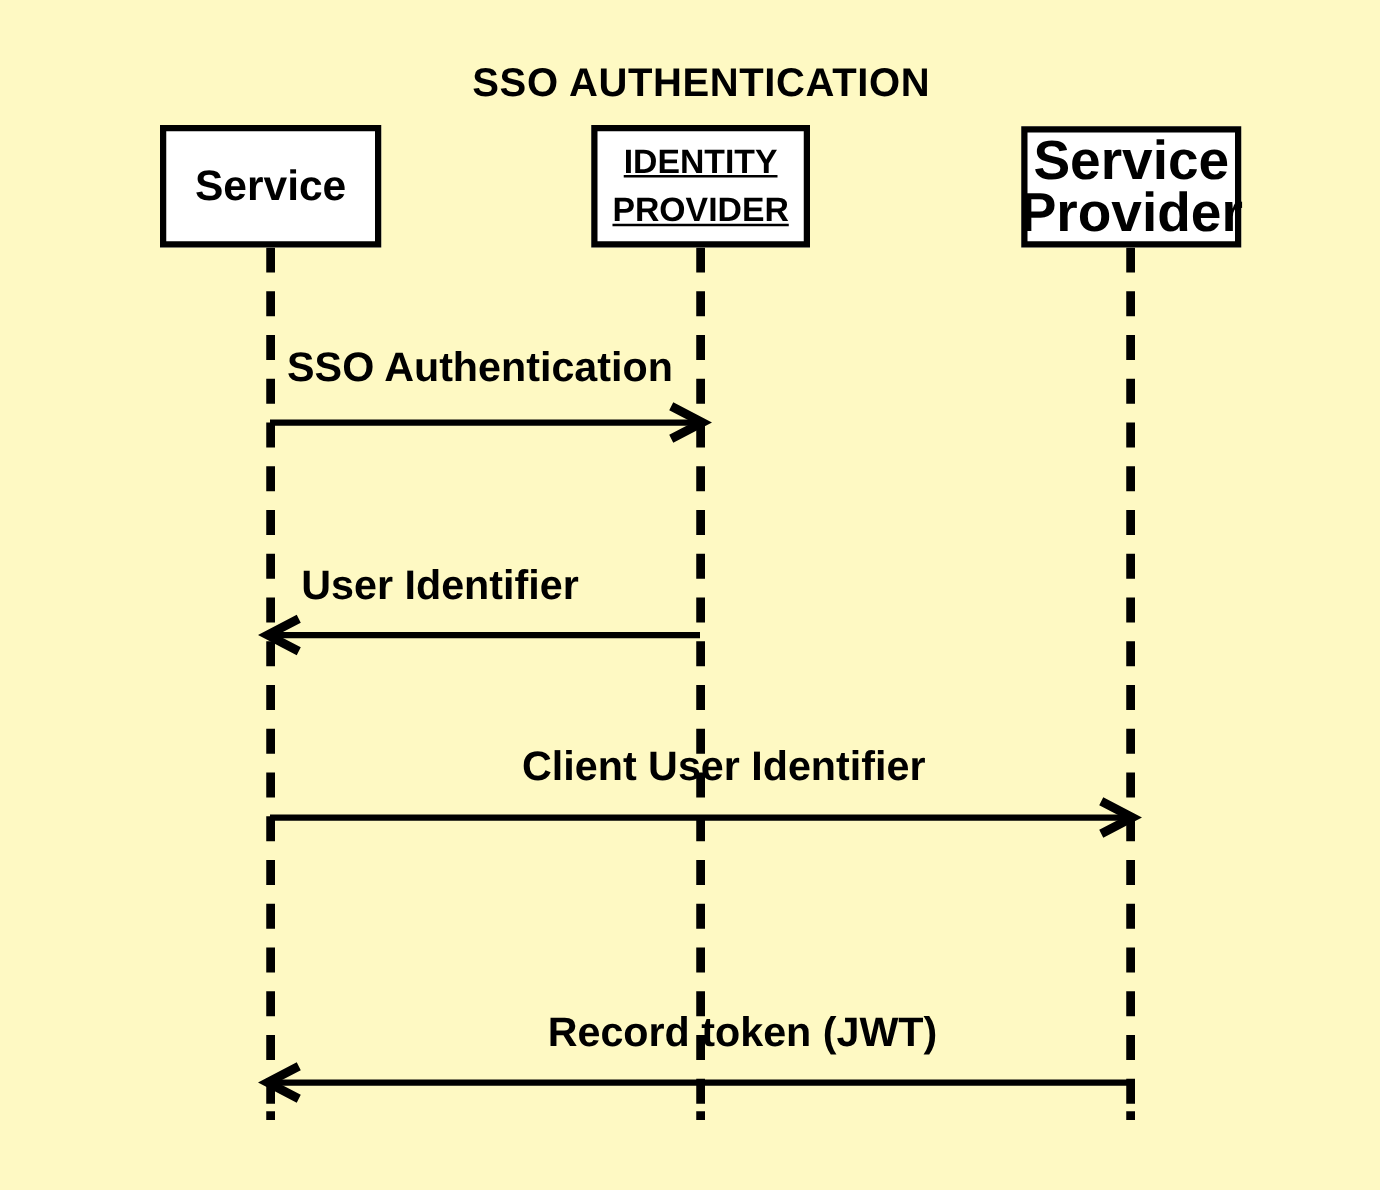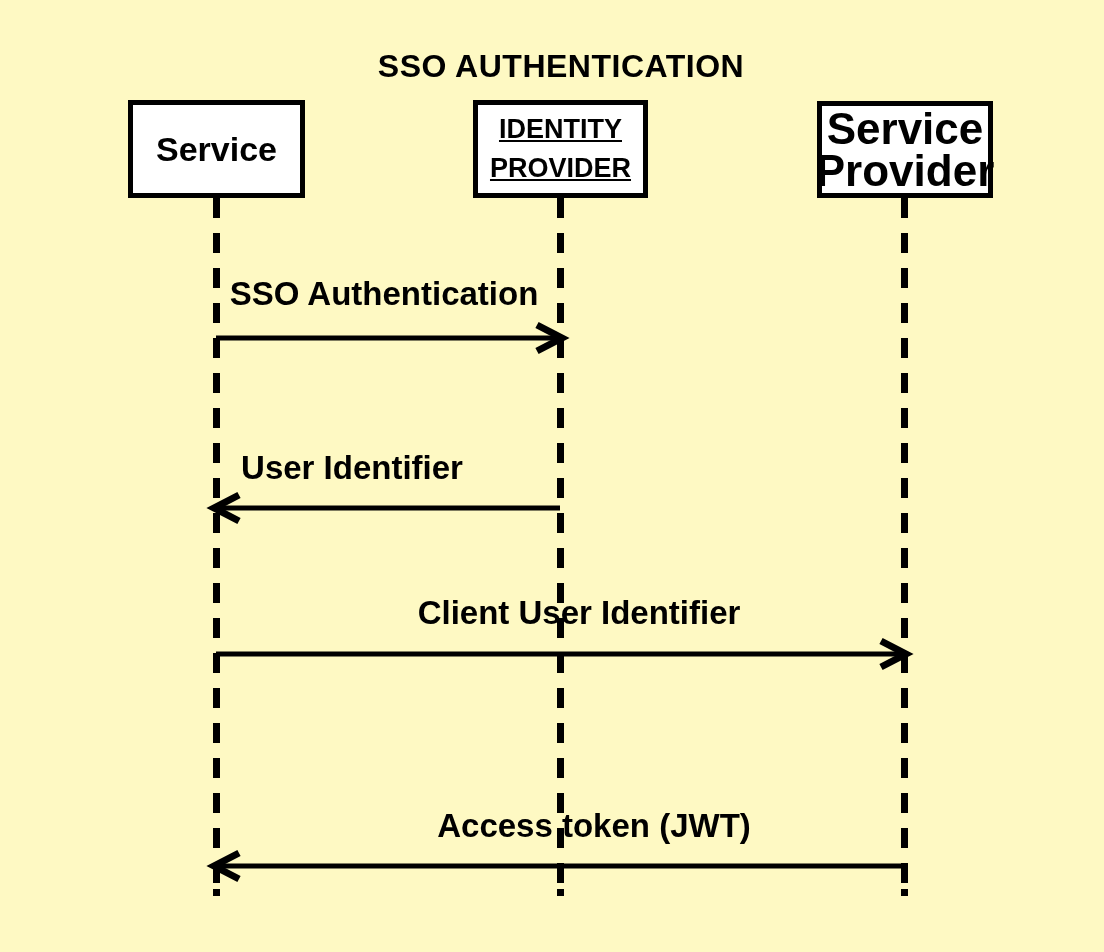--- a/index.html
+++ b/index.html
@@ -108,15 +108,15 @@
   </div>
 
   <div class="actor-box" id="box-sp">
     <span class="line">Service</span>
     <span class="line">Provider</span>
   </div>
 
   <div class="msg-label" id="msg-label-1">SSO Authentication</div>
   <div class="msg-label" id="msg-label-2">User Identifier</div>
   <div class="msg-label" id="msg-label-3">Client User Identifier</div>
-  <div class="msg-label" id="msg-label-4">Access token (JWT)</div>
+  <div class="msg-label" id="msg-label-4">Record token (JWT)</div>
 
 </div>
 
 </body></html>

